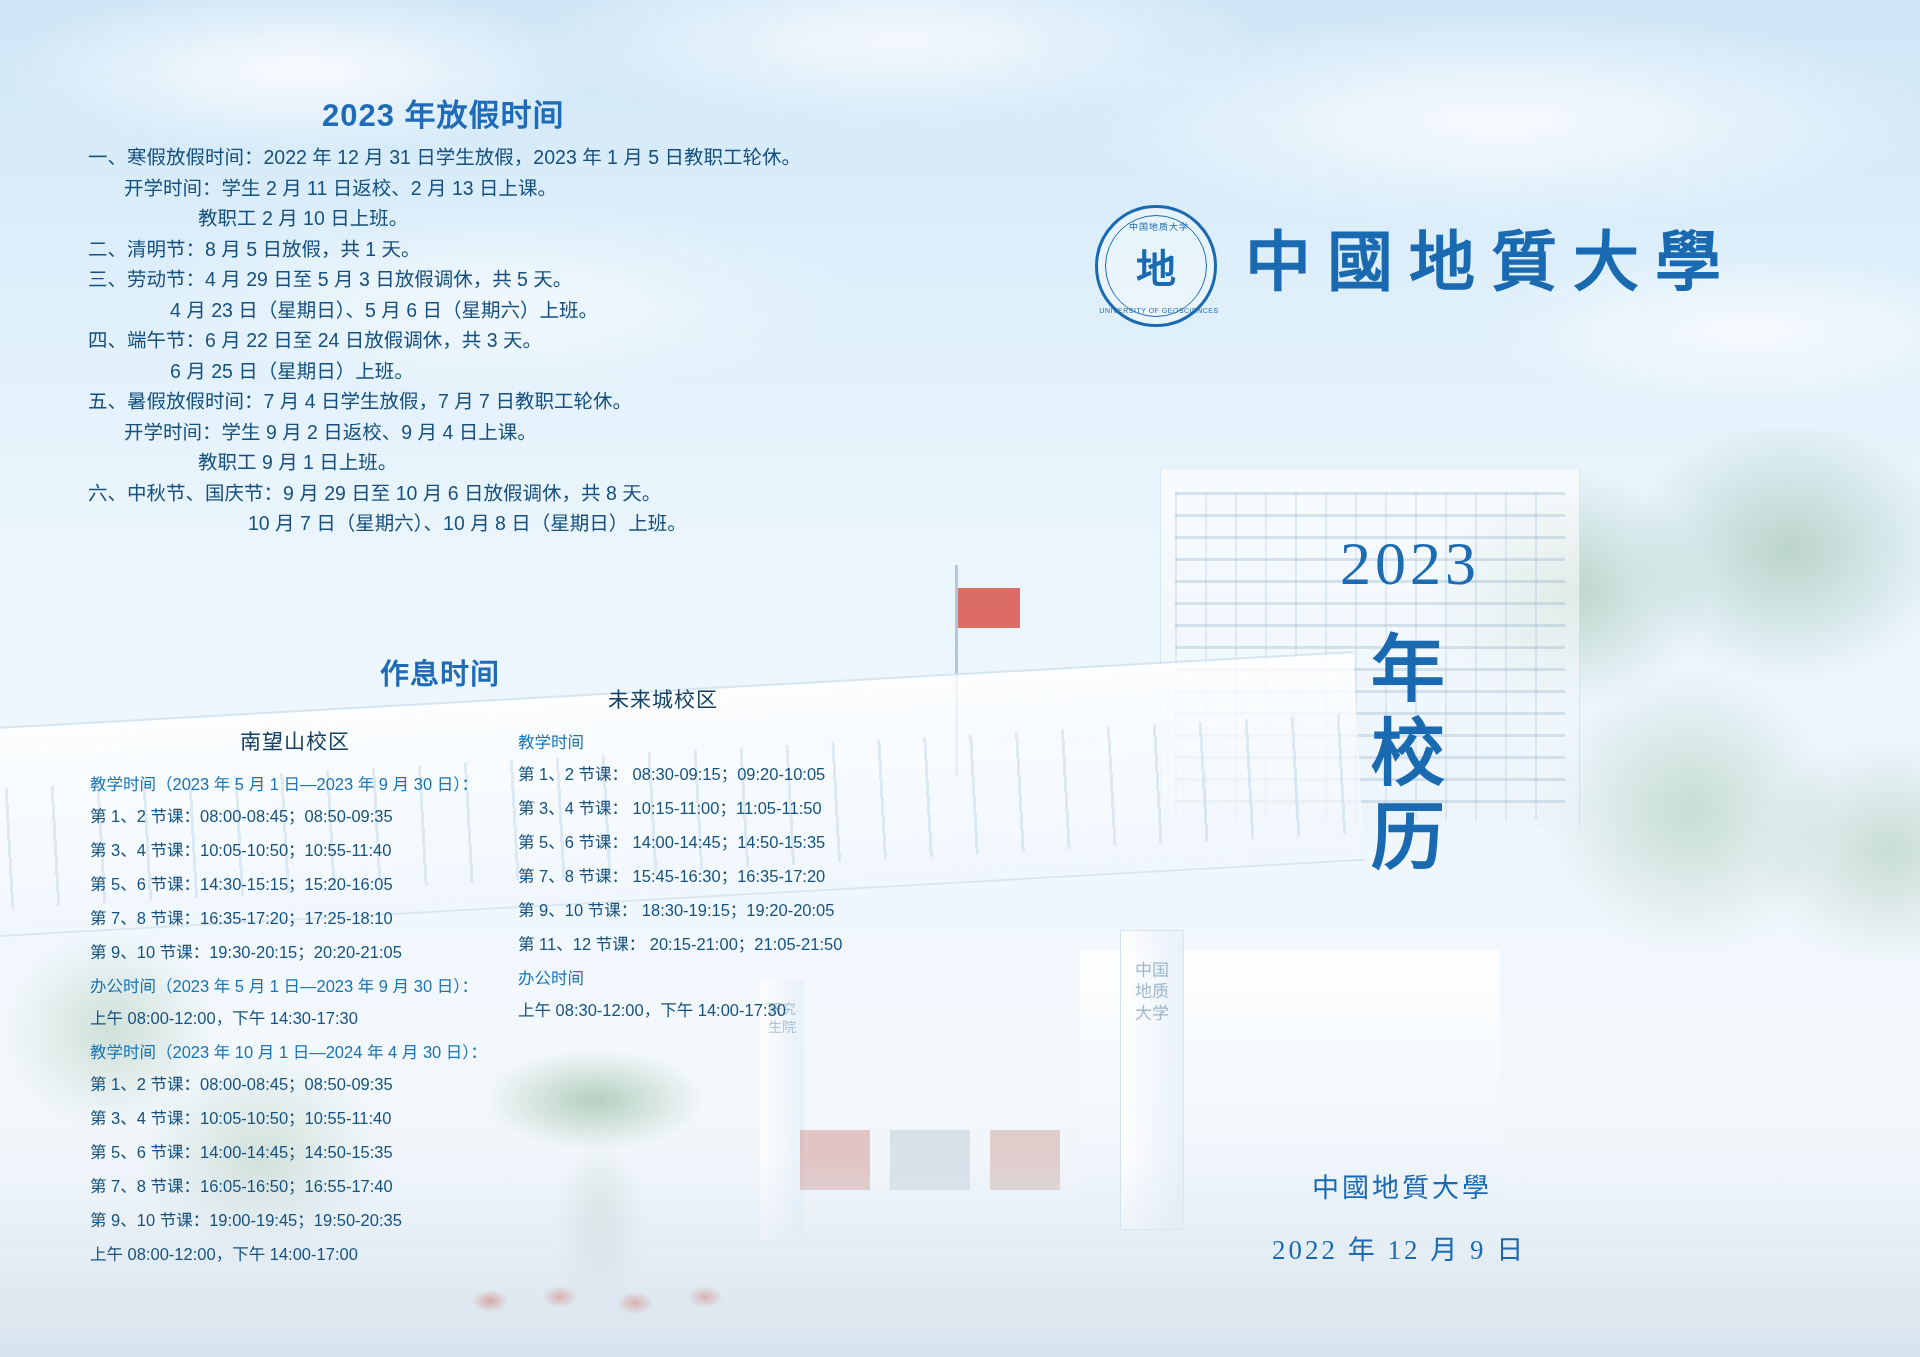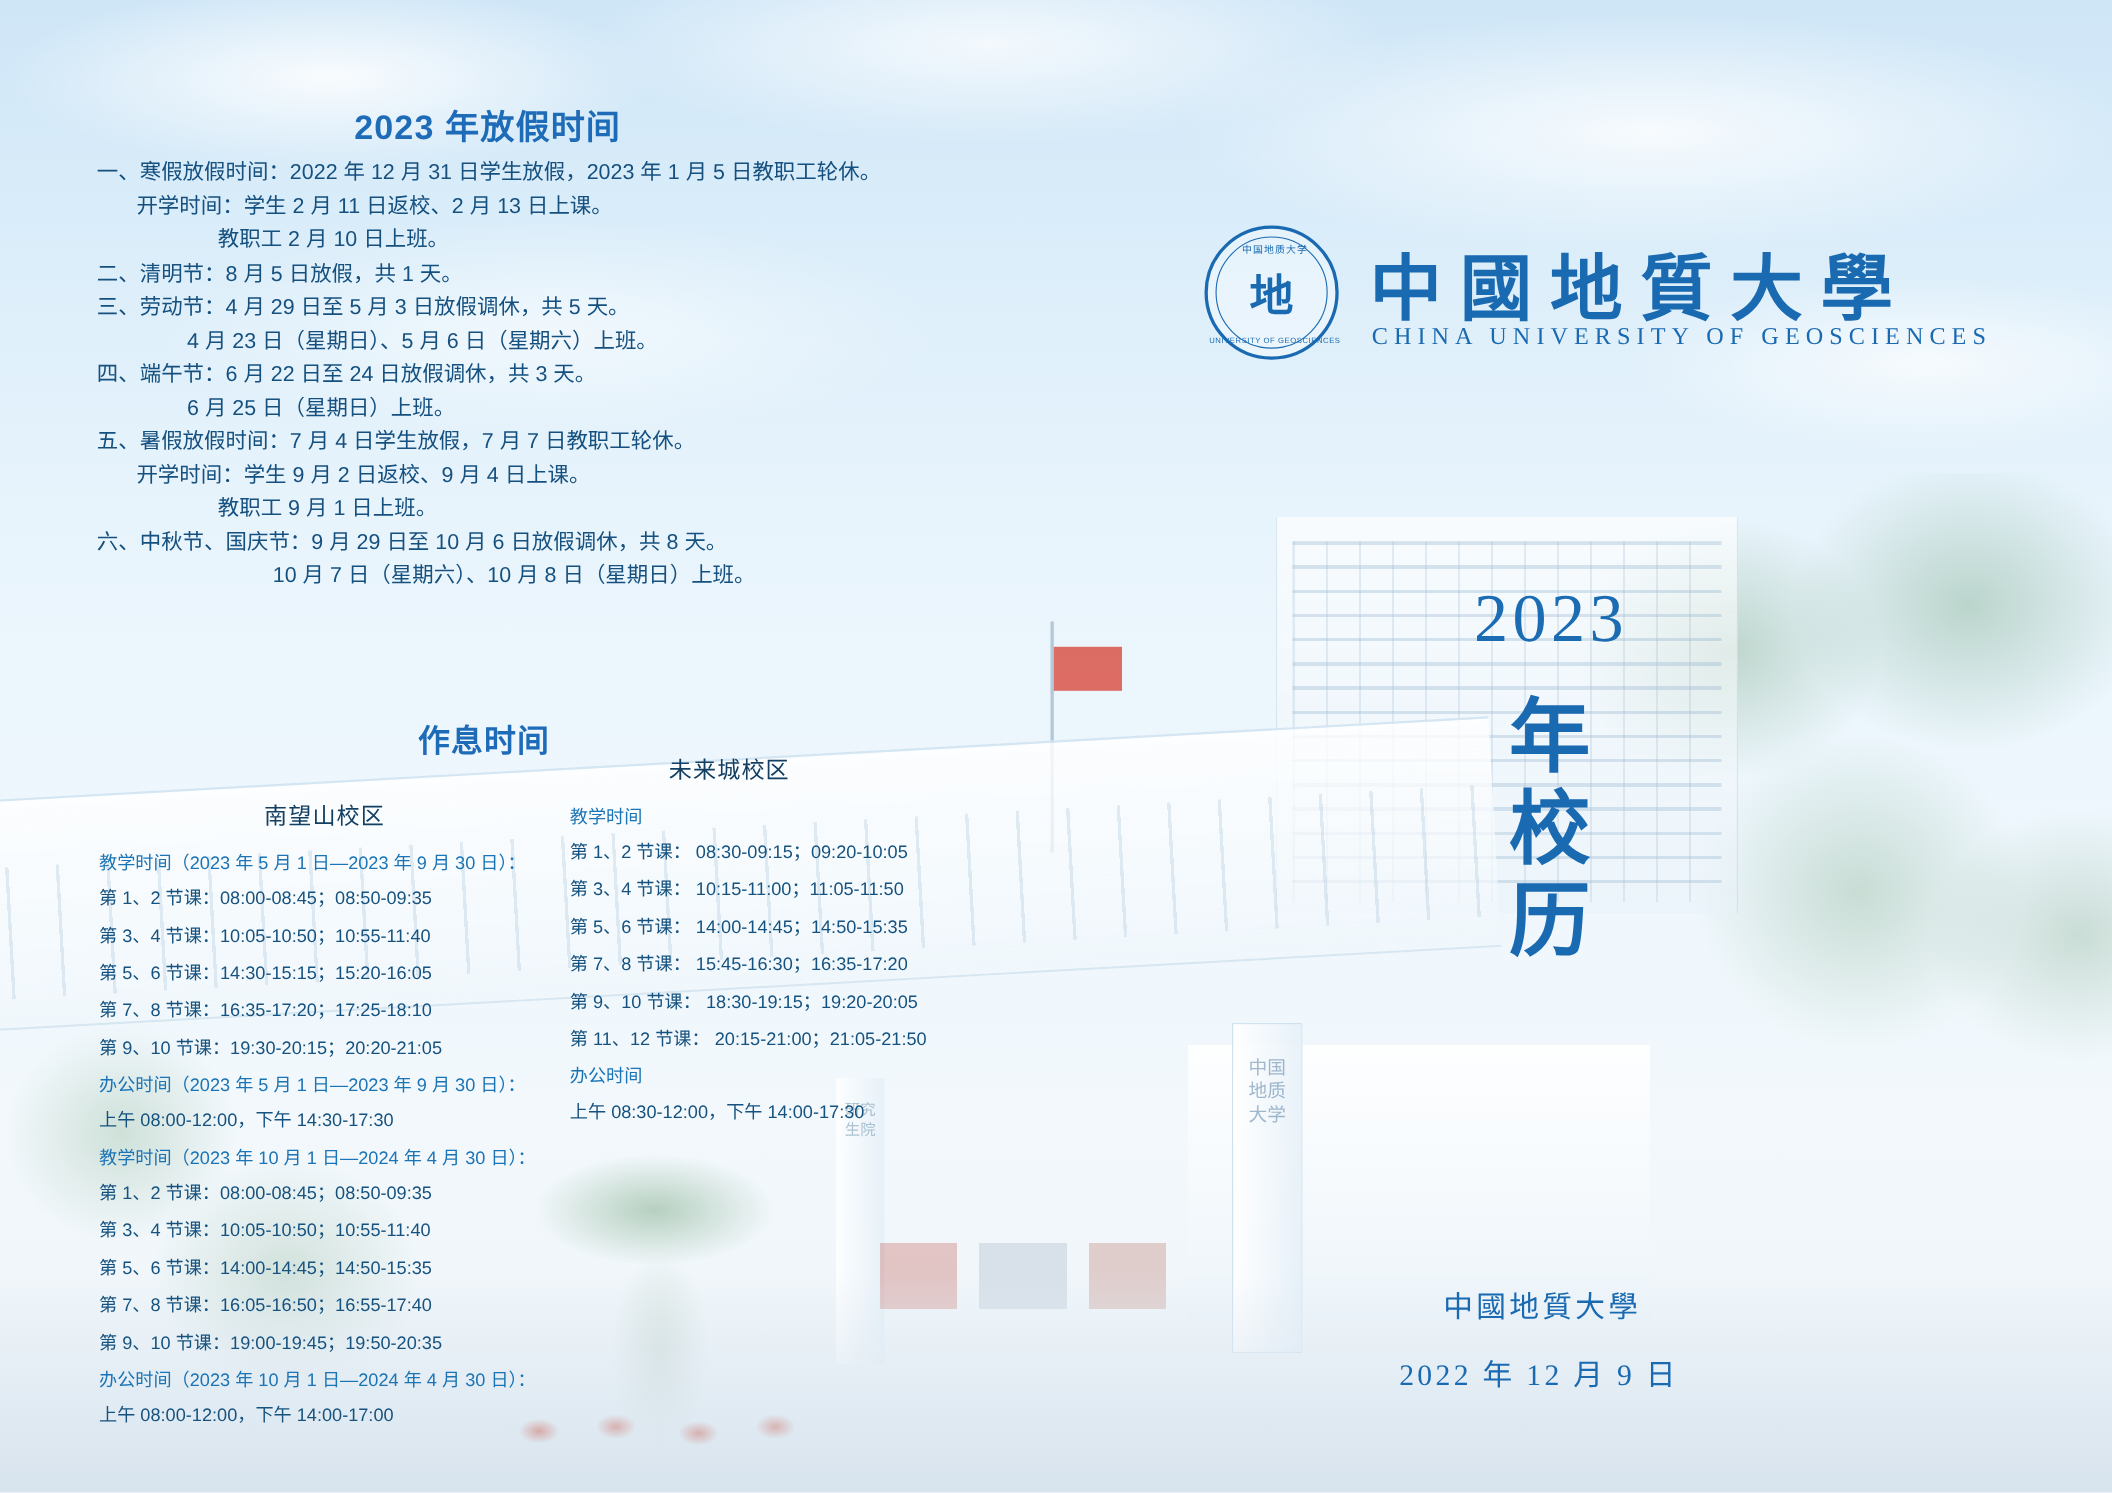--- a/index.html
+++ b/index.html
@@ -276,21 +276,20 @@
   <div class="ground"></div>
   <div class="flowerbed"></div>
 
   <div id="logo-area">
     <div id="logo-seal">
       <div class="seal-top-text cn">中国地质大学</div>
       <div class="seal-glyph cn">地</div>
       <div class="seal-bottom-text">UNIVERSITY OF GEOSCIENCES</div>
     </div>
     <div id="wordmark-cn" class="cn">中國地質大學</div>
-    <div id="wordmark-en">CHINA  UNIVERSITY  OF  GEOSCIENCES</div>
   </div>
 
   <div id="holiday-title" class="cn">2023 年放假时间</div>
   <div id="holiday-list" class="cn">
       <div class="row">一、寒假放假时间：2022 年 12 月 31 日学生放假，2023 年 1 月 5 日教职工轮休。</div>
       <div class="row indent1">开学时间：学生 2 月 11 日返校、2 月 13 日上课。</div>
       <div class="row indent2">教职工 2 月 10 日上班。</div>
       <div class="row">二、清明节：8 月 5 日放假，共 1 天。</div>
       <div class="row">三、劳动节：4 月 29 日至 5 月 3 日放假调休，共 5 天。</div>
       <div class="row indent3">4 月 23 日（星期日）、5 月 6 日（星期六）上班。</div>
@@ -315,21 +314,20 @@
         <div class="line">第 7、8 节课：16:35-17:20；17:25-18:10</div>
         <div class="line">第 9、10 节课：19:30-20:15；20:20-21:05</div>
         <div class="sec-label">办公时间（2023 年 5 月 1 日—2023 年 9 月 30 日）：</div>
         <div class="line">上午 08:00-12:00，下午 14:30-17:30</div>
         <div class="sec-label">教学时间（2023 年 10 月 1 日—2024 年 4 月 30 日）：</div>
         <div class="line">第 1、2 节课：08:00-08:45；08:50-09:35</div>
         <div class="line">第 3、4 节课：10:05-10:50；10:55-11:40</div>
         <div class="line">第 5、6 节课：14:00-14:45；14:50-15:35</div>
         <div class="line">第 7、8 节课：16:05-16:50；16:55-17:40</div>
         <div class="line">第 9、10 节课：19:00-19:45；19:50-20:35</div>
-        <div class="sec-label">办公时间（2023 年 10 月 1 日—2024 年 4 月 30 日）：</div>
         <div class="line">上午 08:00-12:00，下午 14:00-17:00</div>
       </div>
   </div>
 
   <div id="campus-right" class="campus-col cn">
     <div class="campus-head">未来城校区</div>
     <div class="blocks">
         <div class="sec-label">教学时间</div>
         <div class="line">第 1、2 节课： 08:30-09:15；09:20-10:05</div>
         <div class="line">第 3、4 节课： 10:15-11:00；11:05-11:50</div>

